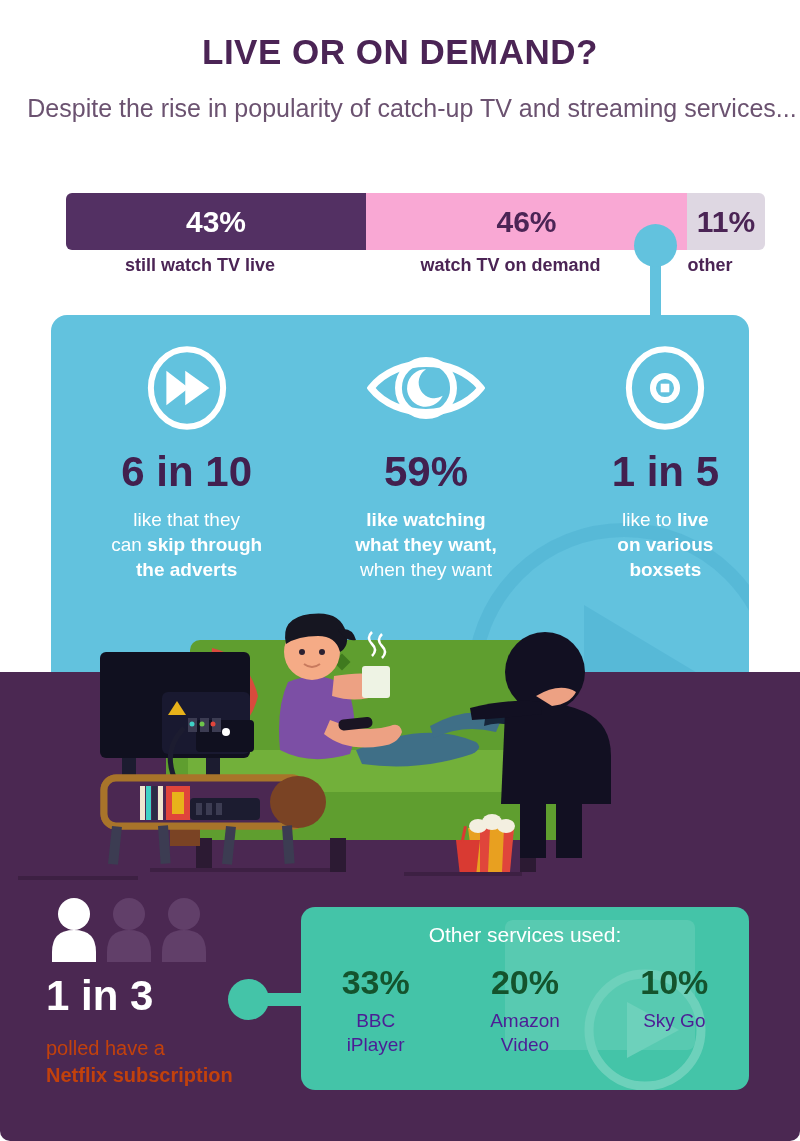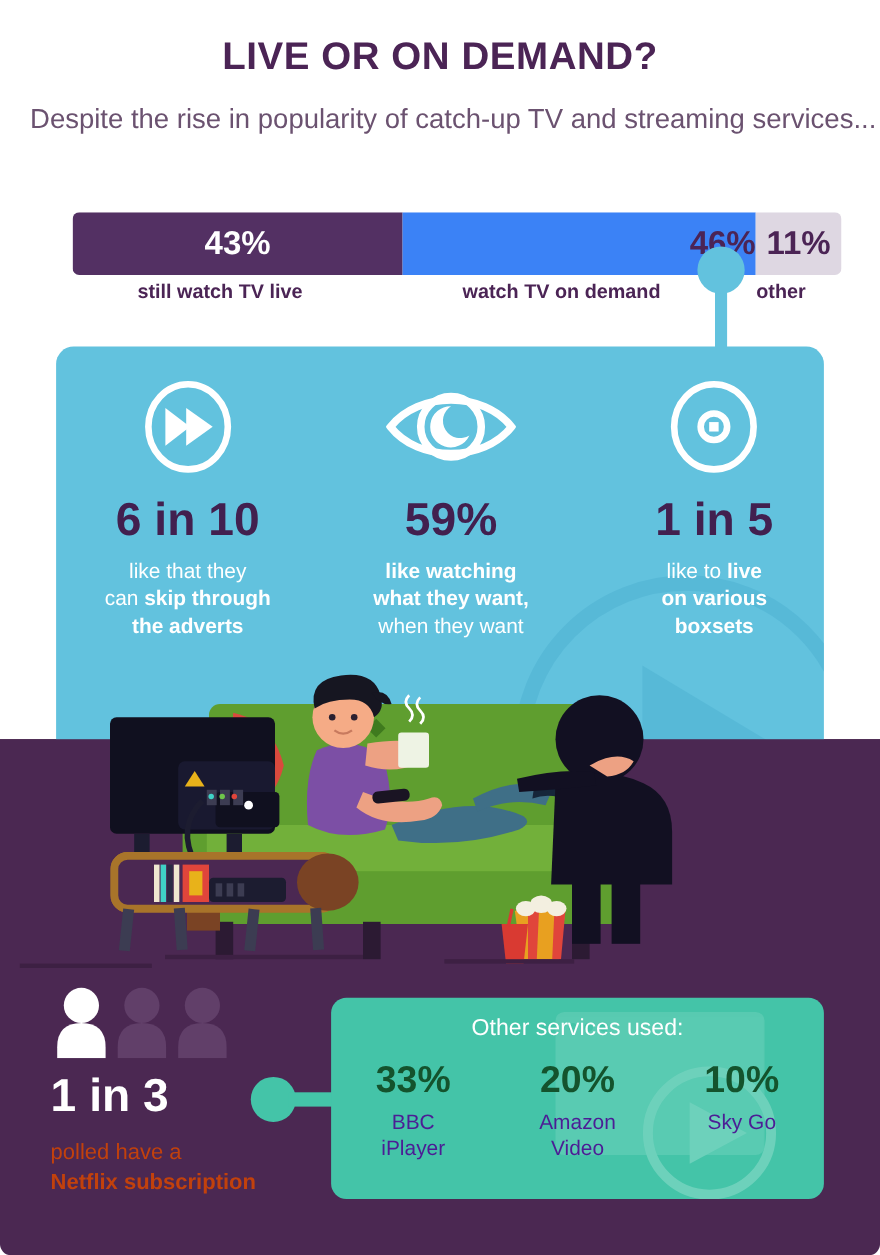--- a/index.html
+++ b/index.html
@@ -33,21 +33,21 @@
     padding-left:12px;
   }
 
   
   .bar{
     position:absolute;left:66px;top:193px;width:699px;height:57px;
     border-radius:6px;overflow:hidden;display:flex;
   }
   .seg{display:flex;align-items:center;justify-content:center;height:100%;}
   .seg-live{background:#533063;color:#ffffff;}
-  .seg-demand{background:#3b82f6;color:#4b2455;justify-content:flex-end;}
+  .seg-demand{background:#f9a8d4;color:#4b2455;}
   .seg-other{background:#ded7e2;color:#4b2455;}
   .seg span{font-size:30px;font-weight:bold;}
 
   .bar-labels{position:absolute;left:50px;top:255px;width:699px;height:30px;}
   .bar-label{
     position:absolute;top:0;text-align:center;
     font-size:18px;font-weight:bold;color:#4b2455;white-space:nowrap;
   }
   .bl-live{left:0;width:300px;}
   .bl-demand{left:300px;width:321px;}
@@ -64,21 +64,21 @@
   }
 
   
   .blue-panel{
     position:absolute;left:51px;top:315px;width:698px;height:420px;
     background:#62c2de;border-radius:16px;overflow:hidden;
   }
   .blue-deco{position:absolute;right:-40px;bottom:-110px;width:330px;height:330px;opacity:.55;}
 
   .stats{
-    position:absolute;left:0;top:30px;width:718px;height:290px;
+    position:absolute;left:16px;top:30px;width:718px;height:290px;
     display:flex;
   }
   .stat{flex:1;display:flex;flex-direction:column;align-items:center;}
   .stat-icon{width:86px;height:86px;margin-bottom:20px;}
   .stat-big{
     font-size:42px;font-weight:bold;color:#42204f;line-height:1;
     margin-bottom:14px;
   }
   .stat-desc{
     font-size:19px;line-height:25px;text-align:center;color:#ffffff;

